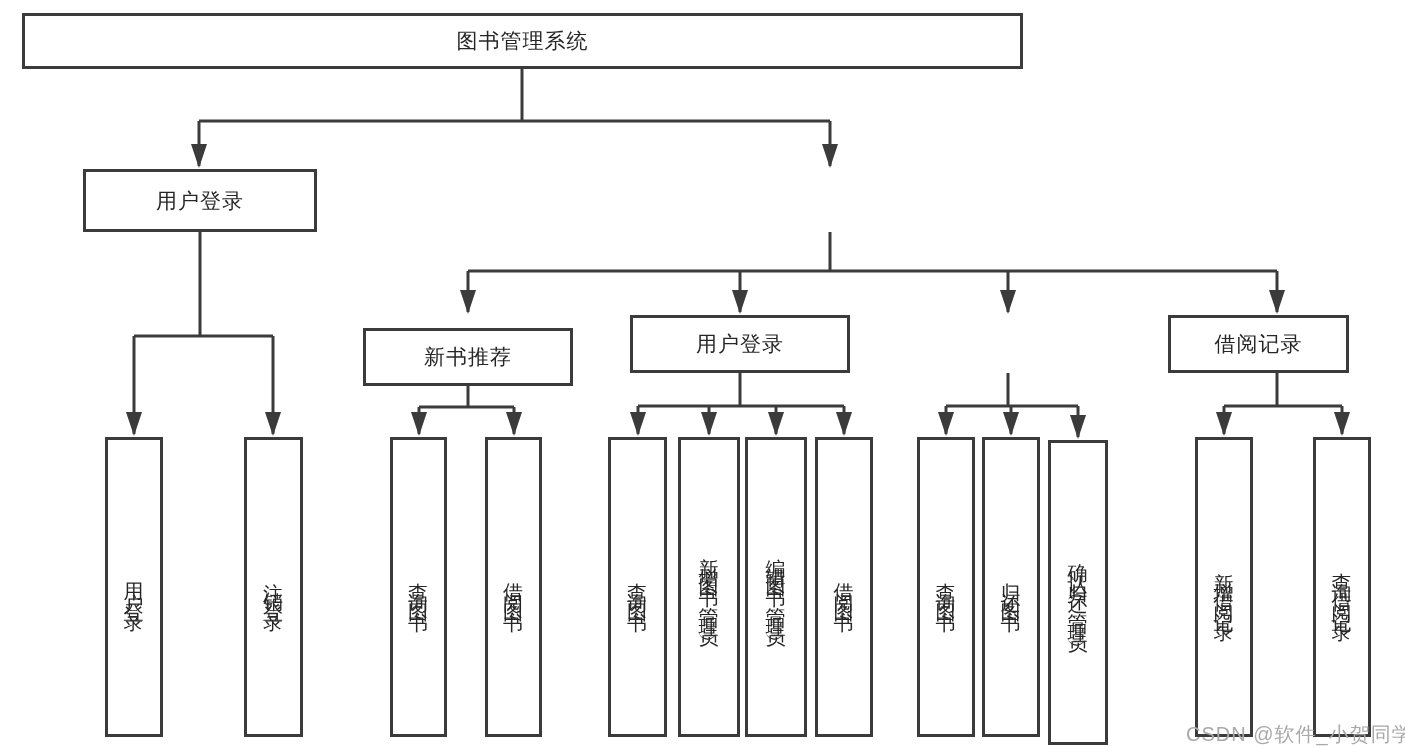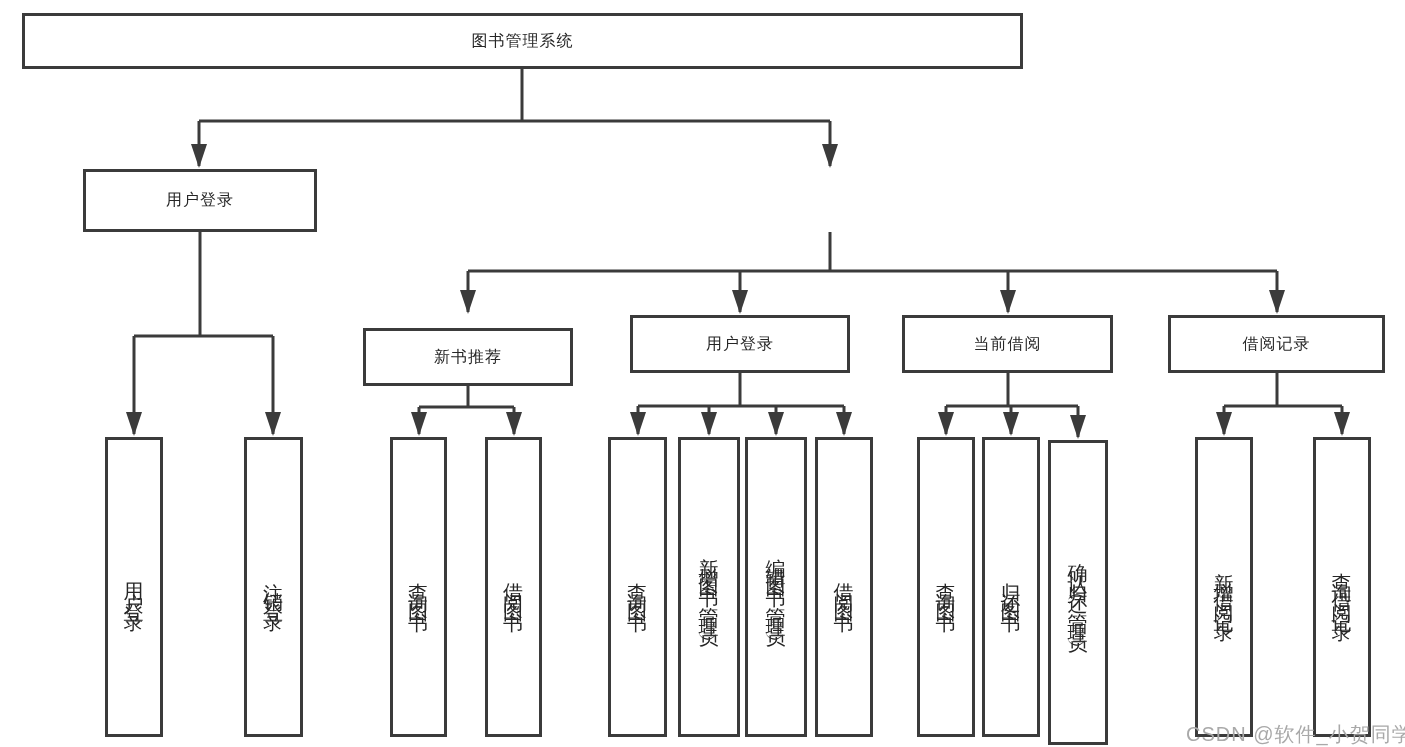--- a/index.html
+++ b/index.html
@@ -14,21 +14,21 @@
   .node{
     position:absolute;
     box-sizing:border-box;
     border:3px solid #3b3b3b;
     background:#ffffff;
     display:flex;align-items:center;justify-content:center;
     color:#262626;
     z-index:2;
   }
   .hnode span{
-    font-size:16px;
+    font-size:21px;
     letter-spacing:1px;
     white-space:nowrap;
     color:#262626;
   }
   .vnode span{
     writing-mode:vertical-rl;
     text-orientation:mixed;
     font-size:20px;
     letter-spacing:10px;
     line-height:1;
@@ -106,24 +106,21 @@
   <div class="node hnode" style="left:83px;top:169px;width:234px;height:63px">
     <span>用户登录</span>
   </div>
 
   <div class="node hnode" style="left:363px;top:328px;width:210px;height:58px">
     <span>新书推荐</span>
   </div>
   <div class="node hnode" style="left:630px;top:315px;width:220px;height:58px">
     <span>用户登录</span>
   </div>
-  <div class="node hnode" style="left:902px;top:315px;width:211px;height:58px">
-    <span>当前借阅</span>
-  </div>
-  <div class="node hnode" style="left:1168px;top:315px;width:217px;height:58px">
+  <div class="node hnode" style="left:1168px;top:315px;width:181px;height:58px">
     <span>借阅记录</span>
   </div>
 
   <div class="node vnode" style="left:105px;top:437px;width:58px;height:300px">
     <span>用户登录</span>
   </div>
   <div class="node vnode" style="left:244px;top:437px;width:59px;height:300px">
     <span>注销登录</span>
   </div>
 

